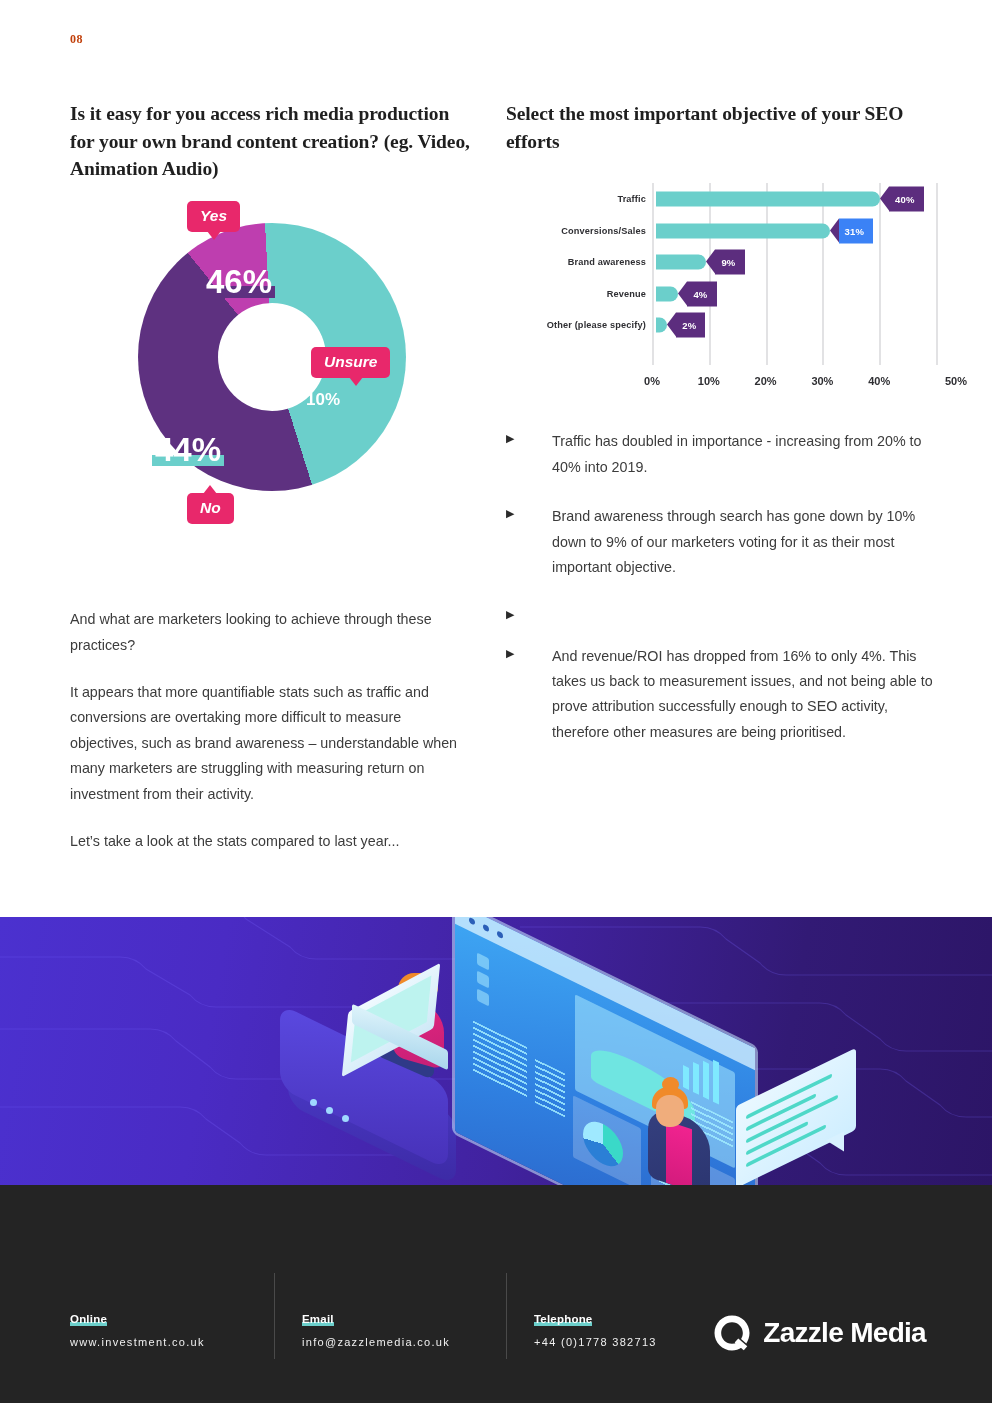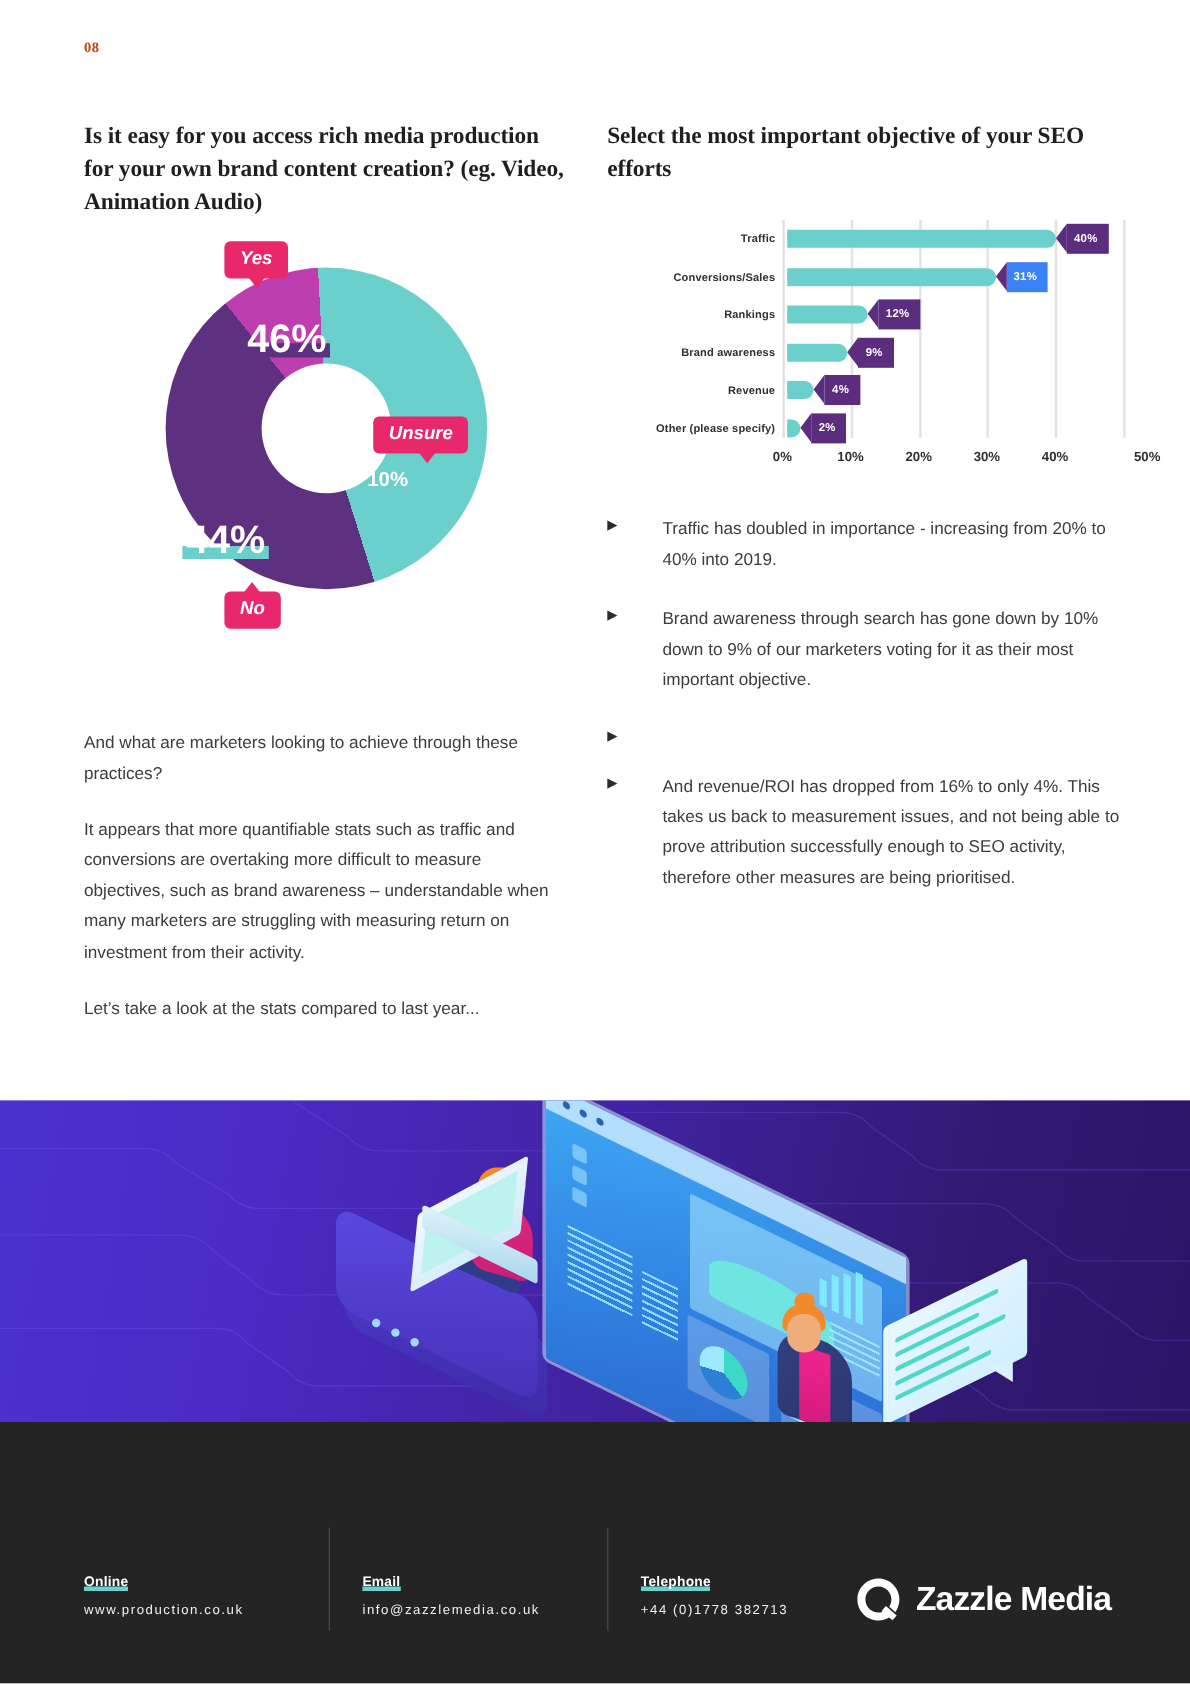--- a/index.html
+++ b/index.html
@@ -204,27 +204,20 @@
             </div>
           </div>
           <div class="row">
             <div class="cat">Conversions/Sales</div>
             <div class="barzone">
               <div class="bar" style="width: 62%; background: rgb(107, 207, 203);"></div>
               <div class="tag" style="left: calc(62% + 9px); background: #3b82f6;">31%</div>
             </div>
           </div>
           <div class="row">
-            <div class="cat">Rankings</div>
-            <div class="barzone">
-              <div class="bar" style="width: 24%; background: rgb(107, 207, 203);"></div>
-              <div class="tag" style="left: calc(24% + 9px); background: rgb(92, 45, 126);">12%</div>
-            </div>
-          </div>
-          <div class="row">
             <div class="cat">Brand awareness</div>
             <div class="barzone">
               <div class="bar" style="width: 18%; background: rgb(107, 207, 203);"></div>
               <div class="tag" style="left: calc(18% + 9px); background: rgb(92, 45, 126);">9%</div>
             </div>
           </div>
           <div class="row">
             <div class="cat">Revenue</div>
             <div class="barzone">
               <div class="bar" style="width: 8%; background: rgb(107, 207, 203);"></div>
@@ -340,21 +333,21 @@
 
     <div class="woman-body"></div>
     <div class="woman-shirt"></div>
     <div class="woman-hair"></div>
     <div class="woman-head"></div>
     <div class="woman-bun"></div>
   </div>
 
   <div class="footer">
     <div class="fcols" id="footerCols">
-        <div class="fcol" style="width: 176px;"><div class="fhead" style="box-shadow: rgb(107, 207, 203) 0px -4px 0px inset;">Online</div><div class="fval">www.production.co.uk</div></div>
+        <div class="fcol" style="width: 176px;"><div class="fhead" style="box-shadow: rgb(107, 207, 203) 0px -4px 0px inset;">Online</div><div class="fval">www.investment.co.uk</div></div>
         <div class="fcol" style="width: 176px;"><div class="fdiv"></div><div class="fhead" style="box-shadow: rgb(107, 207, 203) 0px -4px 0px inset;">Email</div><div class="fval">info@zazzlemedia.co.uk</div></div>
         <div class="fcol" style="width: 190px;"><div class="fdiv"></div><div class="fhead" style="box-shadow: rgb(107, 207, 203) 0px -4px 0px inset;">Telephone</div><div class="fval">+44 (0)1778 382713</div></div>
       </div>
 
     <div class="logo">
       <svg class="logo-mark" viewBox="0 0 48 48">
         <path fill="#ffffff" d="M24 3C12.4 3 3 12.4 3 24s9.4 21 21 21c4.2 0 8.2-1.3 11.5-3.5l-5.3-6.1C28.1 36.4 26.1 37 24 37c-7.2 0-13-5.8-13-13s5.8-13 13-13 13 5.8 13 13c0 2.6-.8 5.1-2.1 7.1l6.2 5.5C43.3 33.2 45 28.8 45 24 45 12.4 35.6 3 24 3z"></path>
         <path fill="#ffffff" d="M31.5 30.5l10.8 9.3-4.2 4.9-10.9-9.4z"></path>
       </svg>
       <div class="logo-text">Zazzle Media</div>

